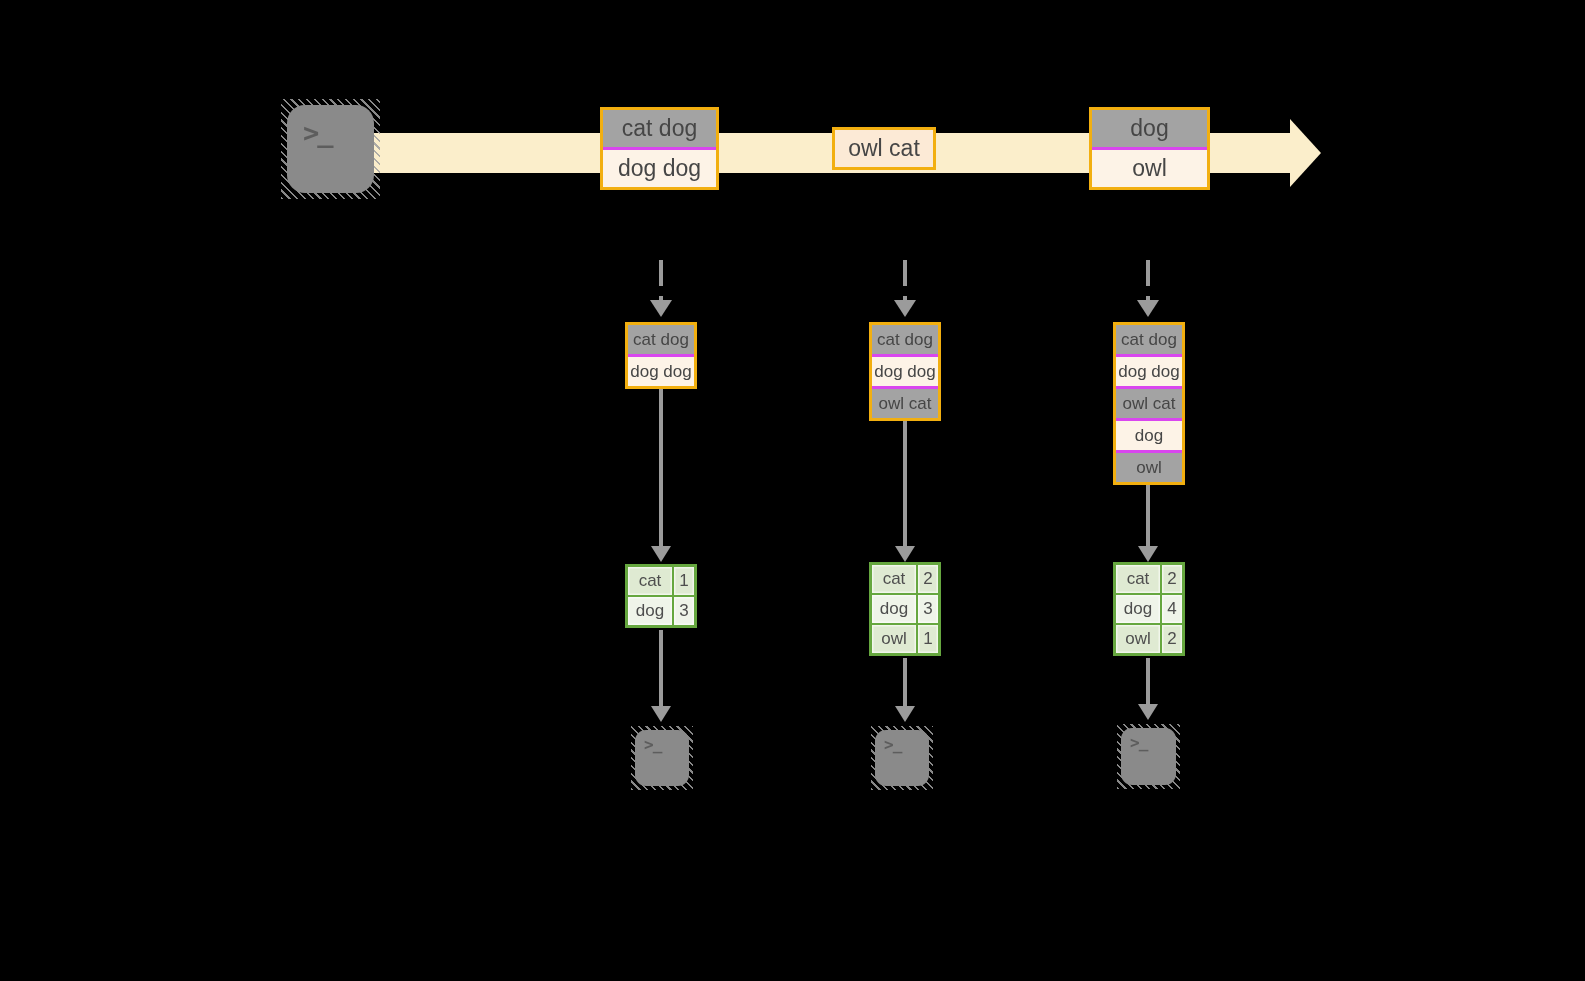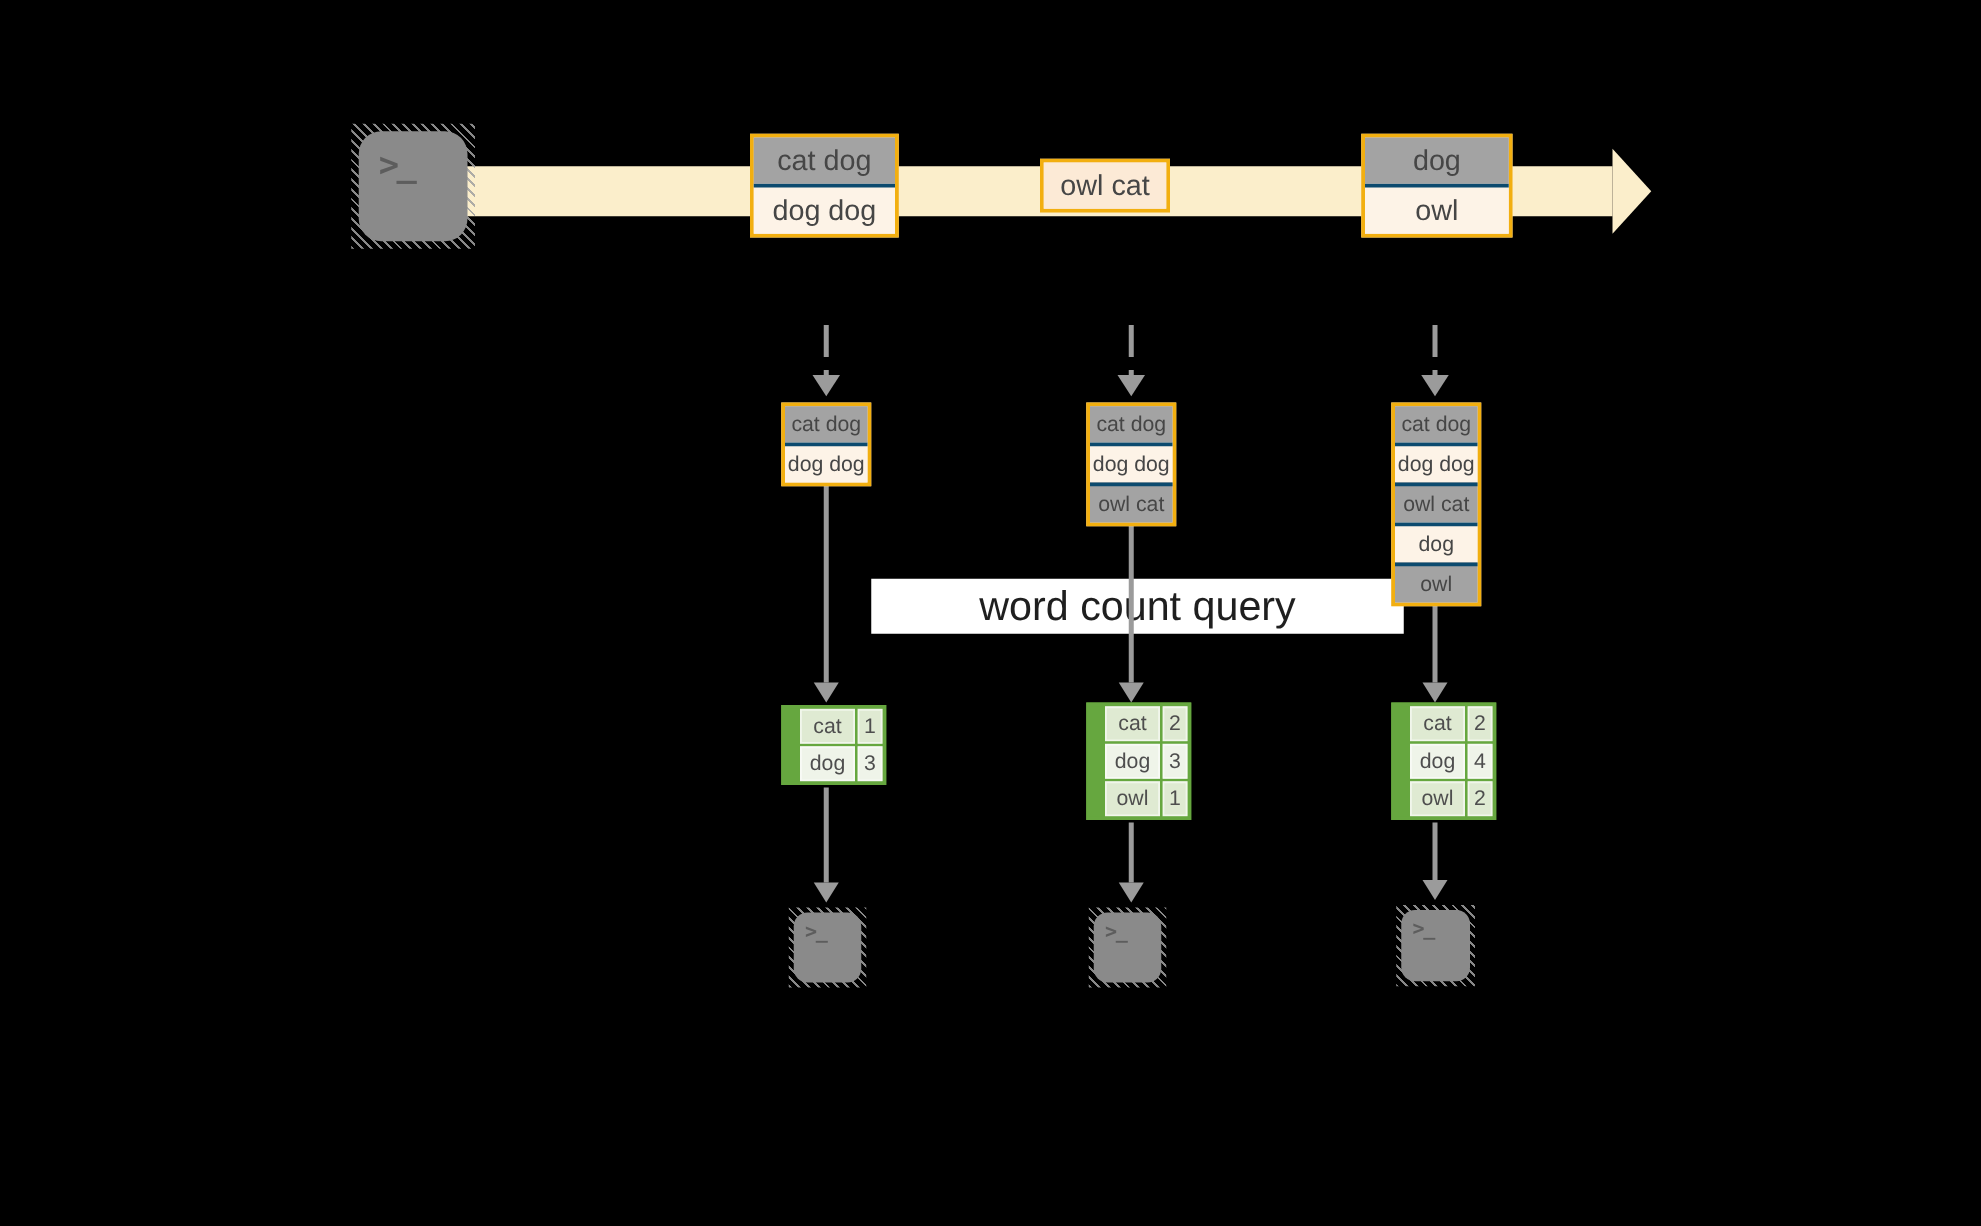--- a/index.html
+++ b/index.html
@@ -32,21 +32,21 @@
     border-top:34px solid transparent;border-bottom:34px solid transparent;
     border-left:31px solid #fbeecb;
   }
 
   
   .obox{position:absolute;border:3px solid #f2af10;background:#fbe3c8;z-index:3;}
   .orow{
     background:#a3a3a3;color:#464646;text-align:center;
     overflow:hidden;white-space:nowrap;
   }
-  .orow + .orow{border-top:3px solid #0c4a6e;}
+  .orow + .orow{border-top:3px solid #d946ef;}
   .orow.light{background:#fdf3e7;}
   .orow.mid{background:#fcead6;}
   .obox-lg .orow{height:37px;line-height:37px;font-size:23px;}
   .obox-sm .orow{height:29px;line-height:29px;font-size:17px;}
 
   
   .dash-line{
     position:absolute;width:4px;height:42px;top:260px;z-index:2;
     background:repeating-linear-gradient(to bottom,#9b9b9b 0 26px,rgba(0,0,0,0) 26px 36px);
   }
@@ -65,21 +65,21 @@
   
   .qbox{
     position:absolute;left:697px;top:463px;width:426px;height:44px;
     background:#ffffff;z-index:1;text-align:center;line-height:44px;
     font-size:33px;color:#1f1f1f;
   }
 
   
   .gtable{
     position:absolute;z-index:2;display:grid;grid-template-columns:44px 20px;gap:2px;
-    background:#66a73f;border:3px solid #66a73f;padding-left:12px;
+    background:#66a73f;border:3px solid #66a73f;
   }
   .gcell{
     height:28px;background:#dfead2;display:flex;align-items:center;justify-content:center;
     font-size:17px;color:#4e4e4e;box-shadow:inset 0 0 0 1.5px rgba(255,255,255,.55);
   }
   .gcell.light{background:#eff4e9;}
 </style>
 </head>
 <body>
 
@@ -123,21 +123,20 @@
     <div class="orow">owl cat</div>
   </div>
   <div class="obox obox-sm" style="left:1113px;top:322px;width:66px;">
     <div class="orow">cat dog</div>
     <div class="orow light">dog dog</div>
     <div class="orow">owl cat</div>
     <div class="orow light">dog</div>
     <div class="orow">owl</div>
   </div>
 
-  <div class="qbox">word count query</div>
 
   <div class="vline" style="left:659px;top:388px;height:158px;"></div>
   <div class="vhead" style="left:651px;top:546px;"></div>
   <div class="vline" style="left:903px;top:420px;height:126px;"></div>
   <div class="vhead" style="left:895px;top:546px;"></div>
   <div class="vline" style="left:1146px;top:484px;height:62px;"></div>
   <div class="vhead" style="left:1138px;top:546px;"></div>
 
   <div class="gtable" style="left:625px;top:564px;">
     <div class="gcell">cat</div>

